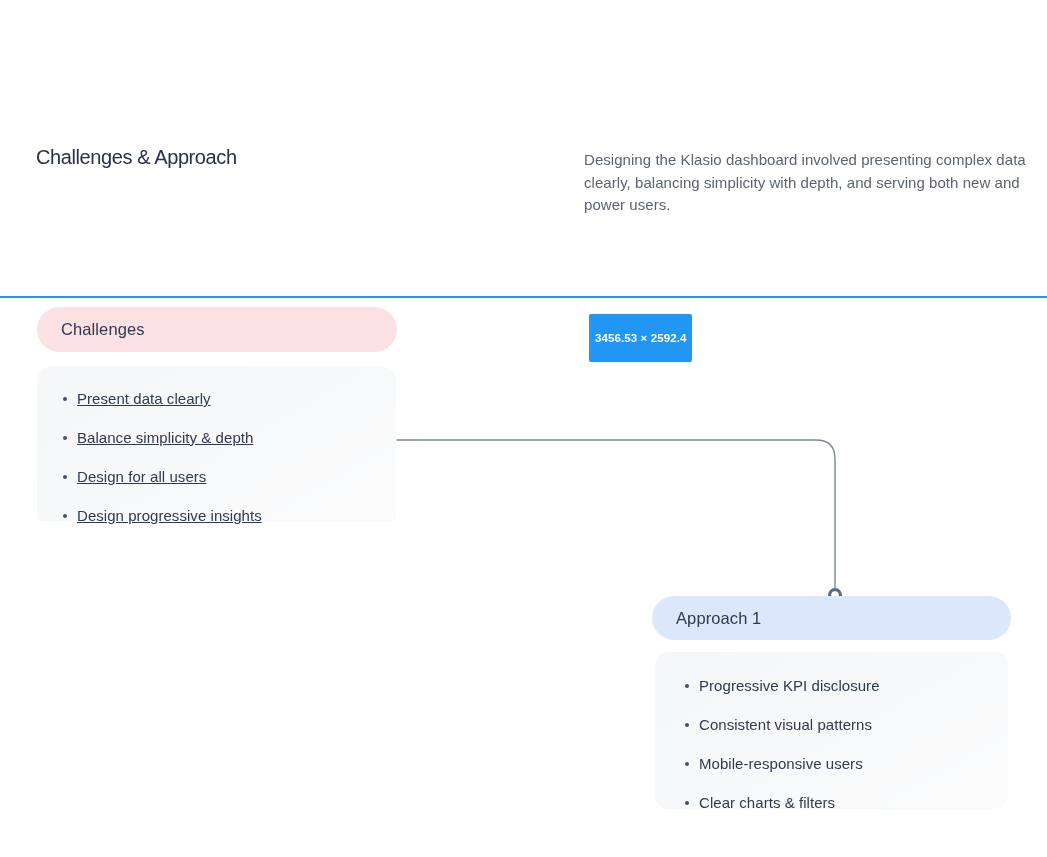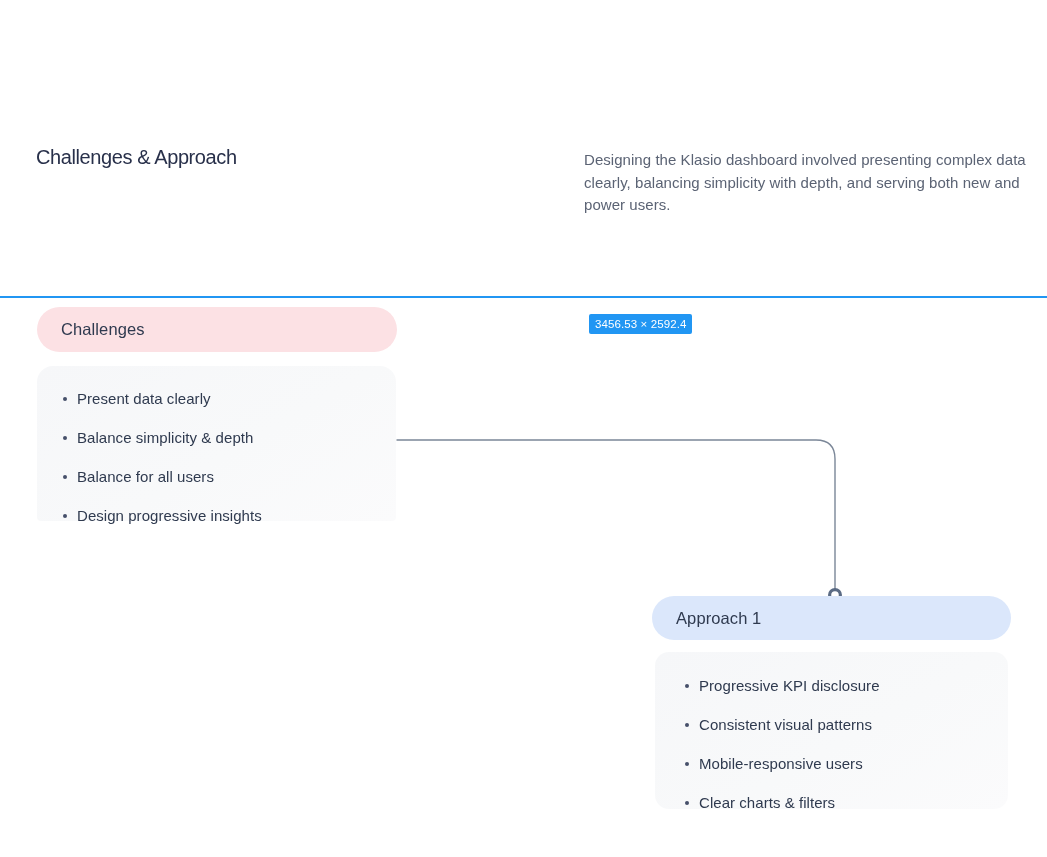--- a/index.html
+++ b/index.html
@@ -46,28 +46,29 @@
     top: 296px;
     width: 1047px;
     height: 2px;
     background: #2196f3;
   }
   #size-badge {
     position: absolute;
     left: 589px;
     top: 314px;
     height: 16px;
-    padding: 2px 6px;
+    padding: 16px 6px;
     background: #2196f3;
     color: #ffffff;
     font-size: 11.5px;
     line-height: 16px;
     border-radius: 2px;
     white-space: nowrap;
     letter-spacing: 0.1px;
+    font-weight: bold;
   }
 
   
   #connector-svg {
     position: absolute;
     left: 0;
     top: 0;
     width: 1047px;
     height: 857px;
     pointer-events: none;
@@ -133,20 +134,21 @@
     border-bottom-left-radius: 4px;
     border-bottom-right-radius: 4px;
   }
   #challenges-body .bullet-list {
     position: absolute;
     left: 26px;
     top: 24px;
   }
   #challenges-body .bullet-list li {
     margin-bottom: 22px;
+    text-decoration: underline;
   }
 
   
   #approach-header {
     left: 652px;
     top: 596px;
     width: 359px;
     height: 44px;
     background: #dbe7fb;
   }
@@ -190,21 +192,21 @@
     <li>
       <span class="dot"></span>
       <span>Present data clearly</span>
     </li>
     <li>
       <span class="dot"></span>
       <span>Balance simplicity &amp; depth</span>
     </li>
     <li>
       <span class="dot"></span>
-      <span>Balance for all users</span>
+      <span>Design for all users</span>
     </li>
     <li>
       <span class="dot"></span>
       <span>Design progressive insights</span>
     </li>
   </ul>
 </div>
 
 <div class="card-header" id="approach-header">
   <span class="header-label">Approach 1</span>

